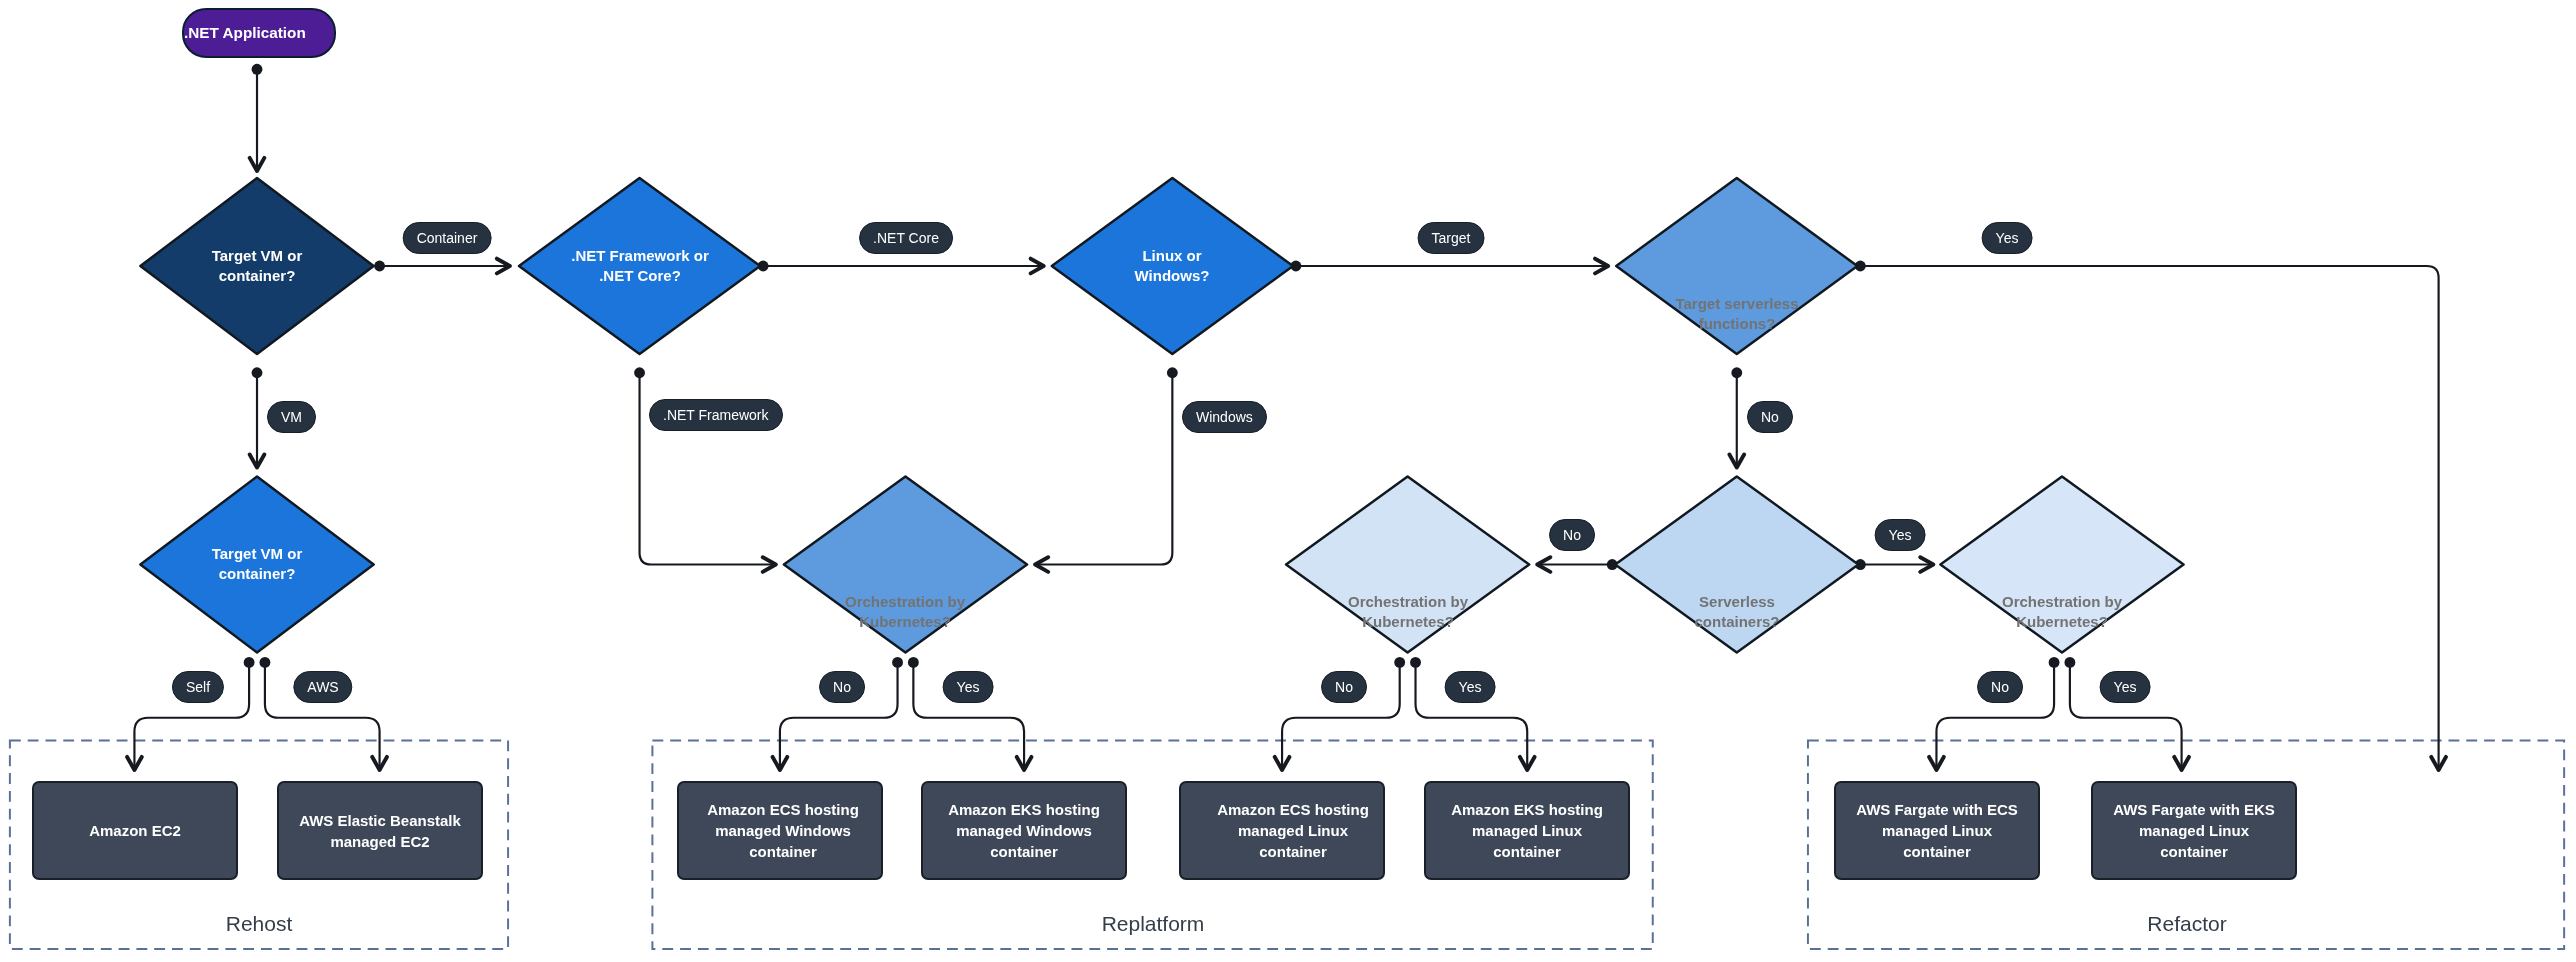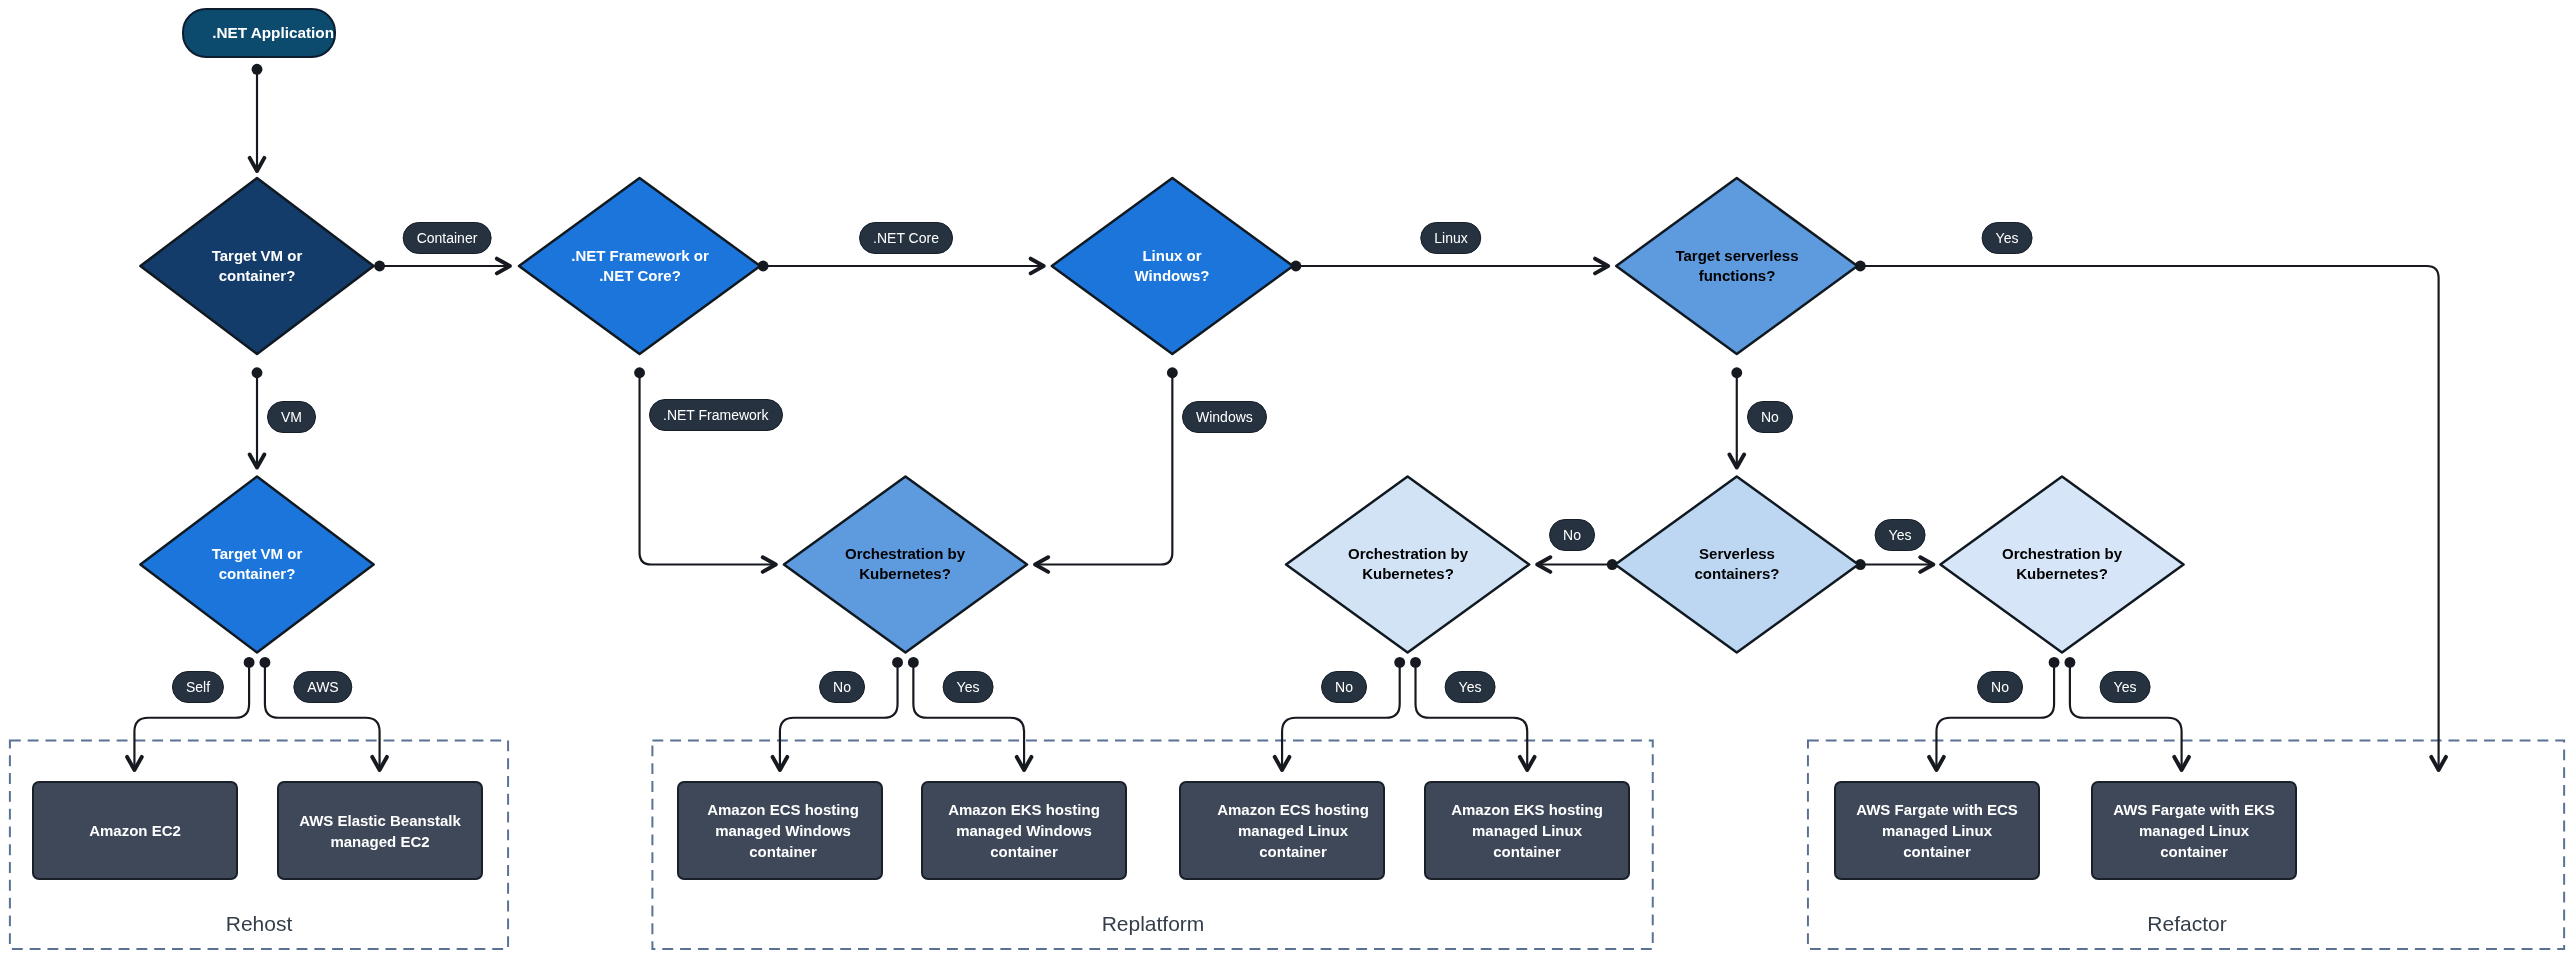--- a/index.html
+++ b/index.html
@@ -4,32 +4,32 @@
 <style>
   html,body{margin:0;padding:0;background:#ffffff;}
   body{font-family:"Liberation Sans","DejaVu Sans",sans-serif;}
   #canvas{position:relative;width:2576px;height:963px;background:#ffffff;overflow:hidden;}
   #wires{position:absolute;left:0;top:0;z-index:1;}
 
   
   .start-node{
     position:absolute;z-index:2;
     left:182px;top:8px;width:150px;height:46px;
-    background:#0c4a6e;border:2px solid #0d1d30;border-radius:24px;
-    display:flex;align-items:center;justify-content:flex-end;
+    background:#4c1d95;border:2px solid #0d1d30;border-radius:24px;
+    display:flex;align-items:center;justify-content:flex-start;
     color:#ffffff;font-weight:bold;font-size:15.3px;
   }
 
   
   .dtext{
     position:absolute;z-index:2;transform:translate(-50%,-50%);
     text-align:center;font-weight:bold;font-size:15px;line-height:1.35;
   }
   .dtext.light{color:#ffffff;}
-  .dtext.dark{color:#000000;}
+  .dtext.dark{color:#737373;margin-top:48px;}
 
   
   .pill{
     position:absolute;z-index:3;
     background:#26323f;border:1.5px solid #161e28;border-radius:17px;
     color:#ffffff;font-weight:normal;font-size:14px;line-height:1;
     padding:8px 13px;white-space:nowrap;
   }
   .pill.c{transform:translate(-50%,-50%);}      
   .pill.v{transform:translate(0,-50%);}          
@@ -133,21 +133,21 @@
   <div class="dtext light" style="left:1172px;top:266px;width:119px;">Linux or Windows?</div>
   <div class="dtext dark" style="left:1737px;top:266px;width:158px;">Target serverless functions?</div>
   <div class="dtext light" style="left:257px;top:564px;width:138px;">Target VM or container?</div>
   <div class="dtext dark" style="left:905px;top:564px;width:178px;">Orchestration by Kubernetes?</div>
   <div class="dtext dark" style="left:1408px;top:564px;width:178px;">Orchestration by Kubernetes?</div>
   <div class="dtext dark" style="left:1737px;top:564px;width:129px;">Serverless containers?</div>
   <div class="dtext dark" style="left:2062px;top:564px;width:178px;">Orchestration by Kubernetes?</div>
 
   <div class="pill c" style="left:447px;top:238px;">Container</div>
   <div class="pill c" style="left:906px;top:238px;">.NET Core</div>
-  <div class="pill c" style="left:1451px;top:238px;">Linux</div>
+  <div class="pill c" style="left:1451px;top:238px;">Target</div>
   <div class="pill c" style="left:2007px;top:238px;">Yes</div>
 
   <div class="pill v" style="left:267px;top:417px;">VM</div>
   <div class="pill v" style="left:649px;top:415px;">.NET Framework</div>
   <div class="pill v" style="left:1182px;top:417px;">Windows</div>
   <div class="pill v" style="left:1747px;top:417px;">No</div>
 
   <div class="pill c" style="left:1572px;top:535px;">No</div>
   <div class="pill c" style="left:1900px;top:535px;">Yes</div>
 

